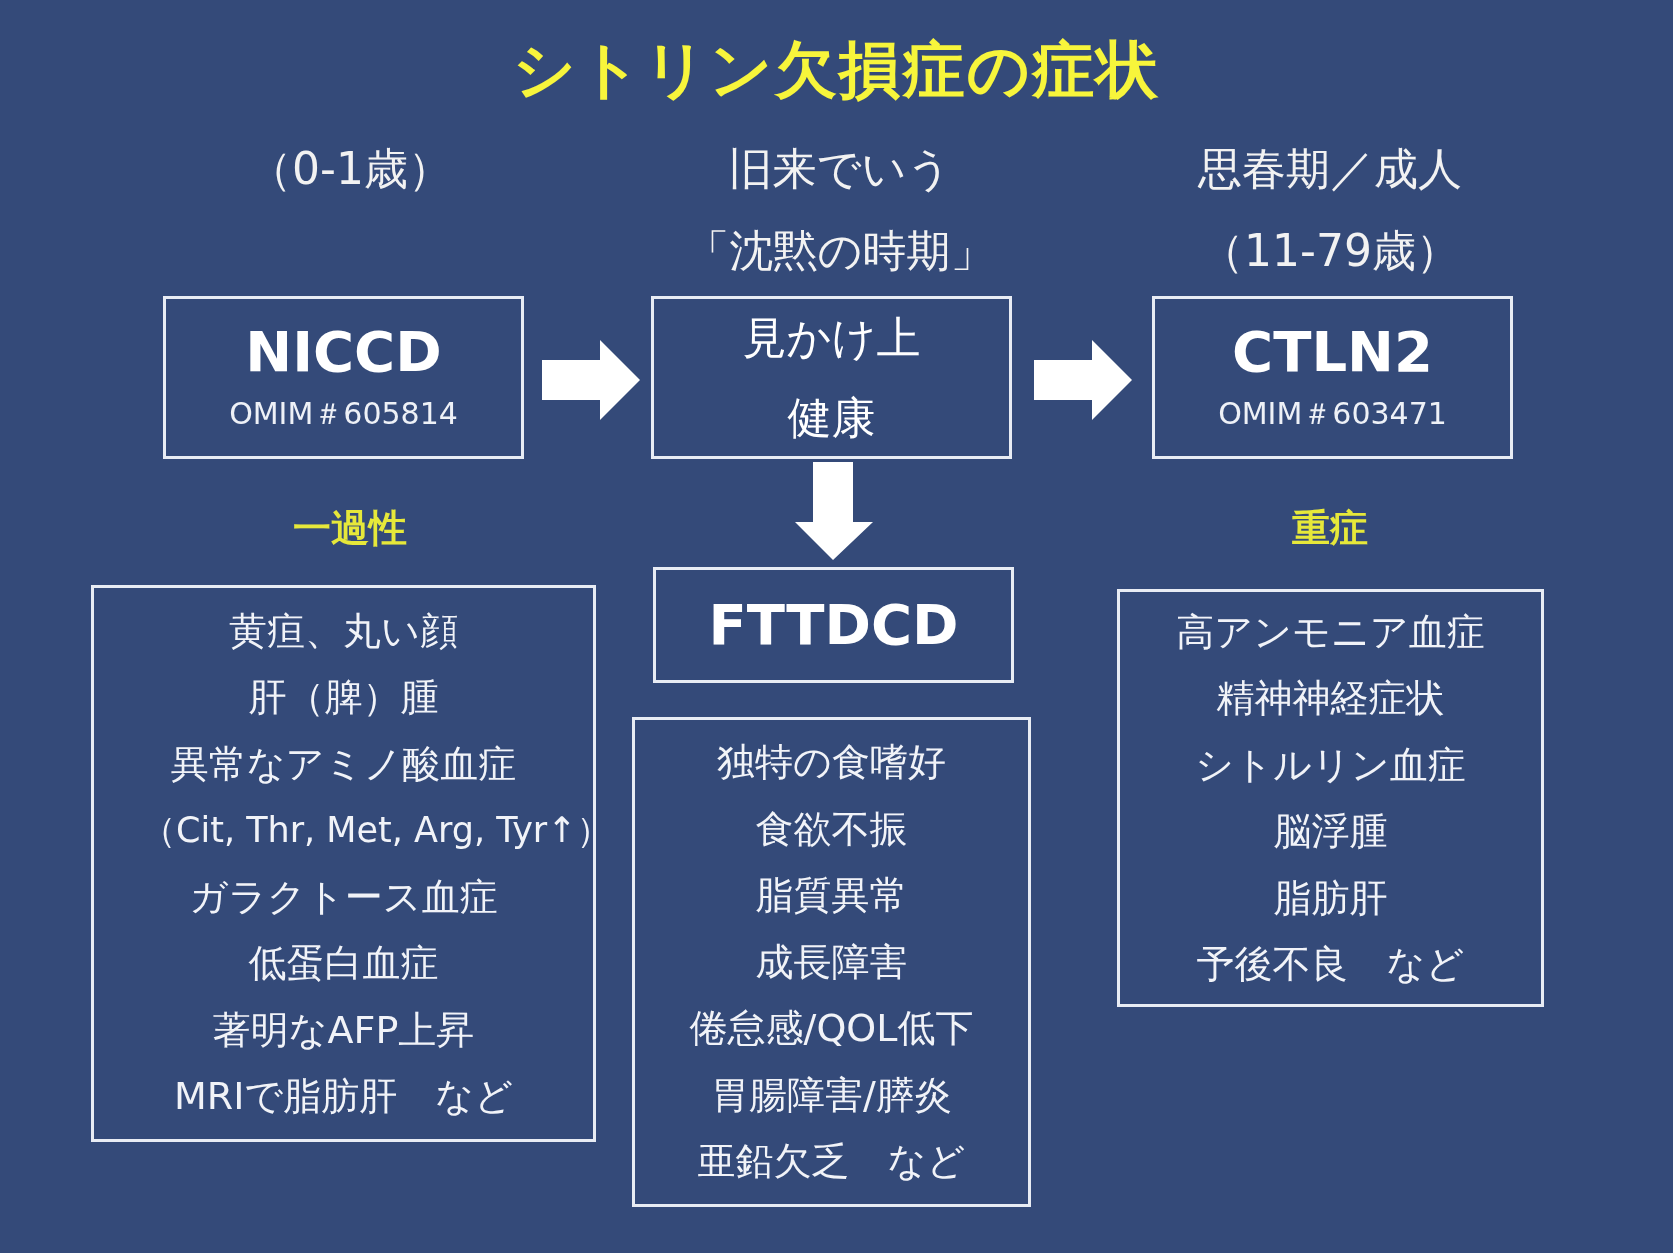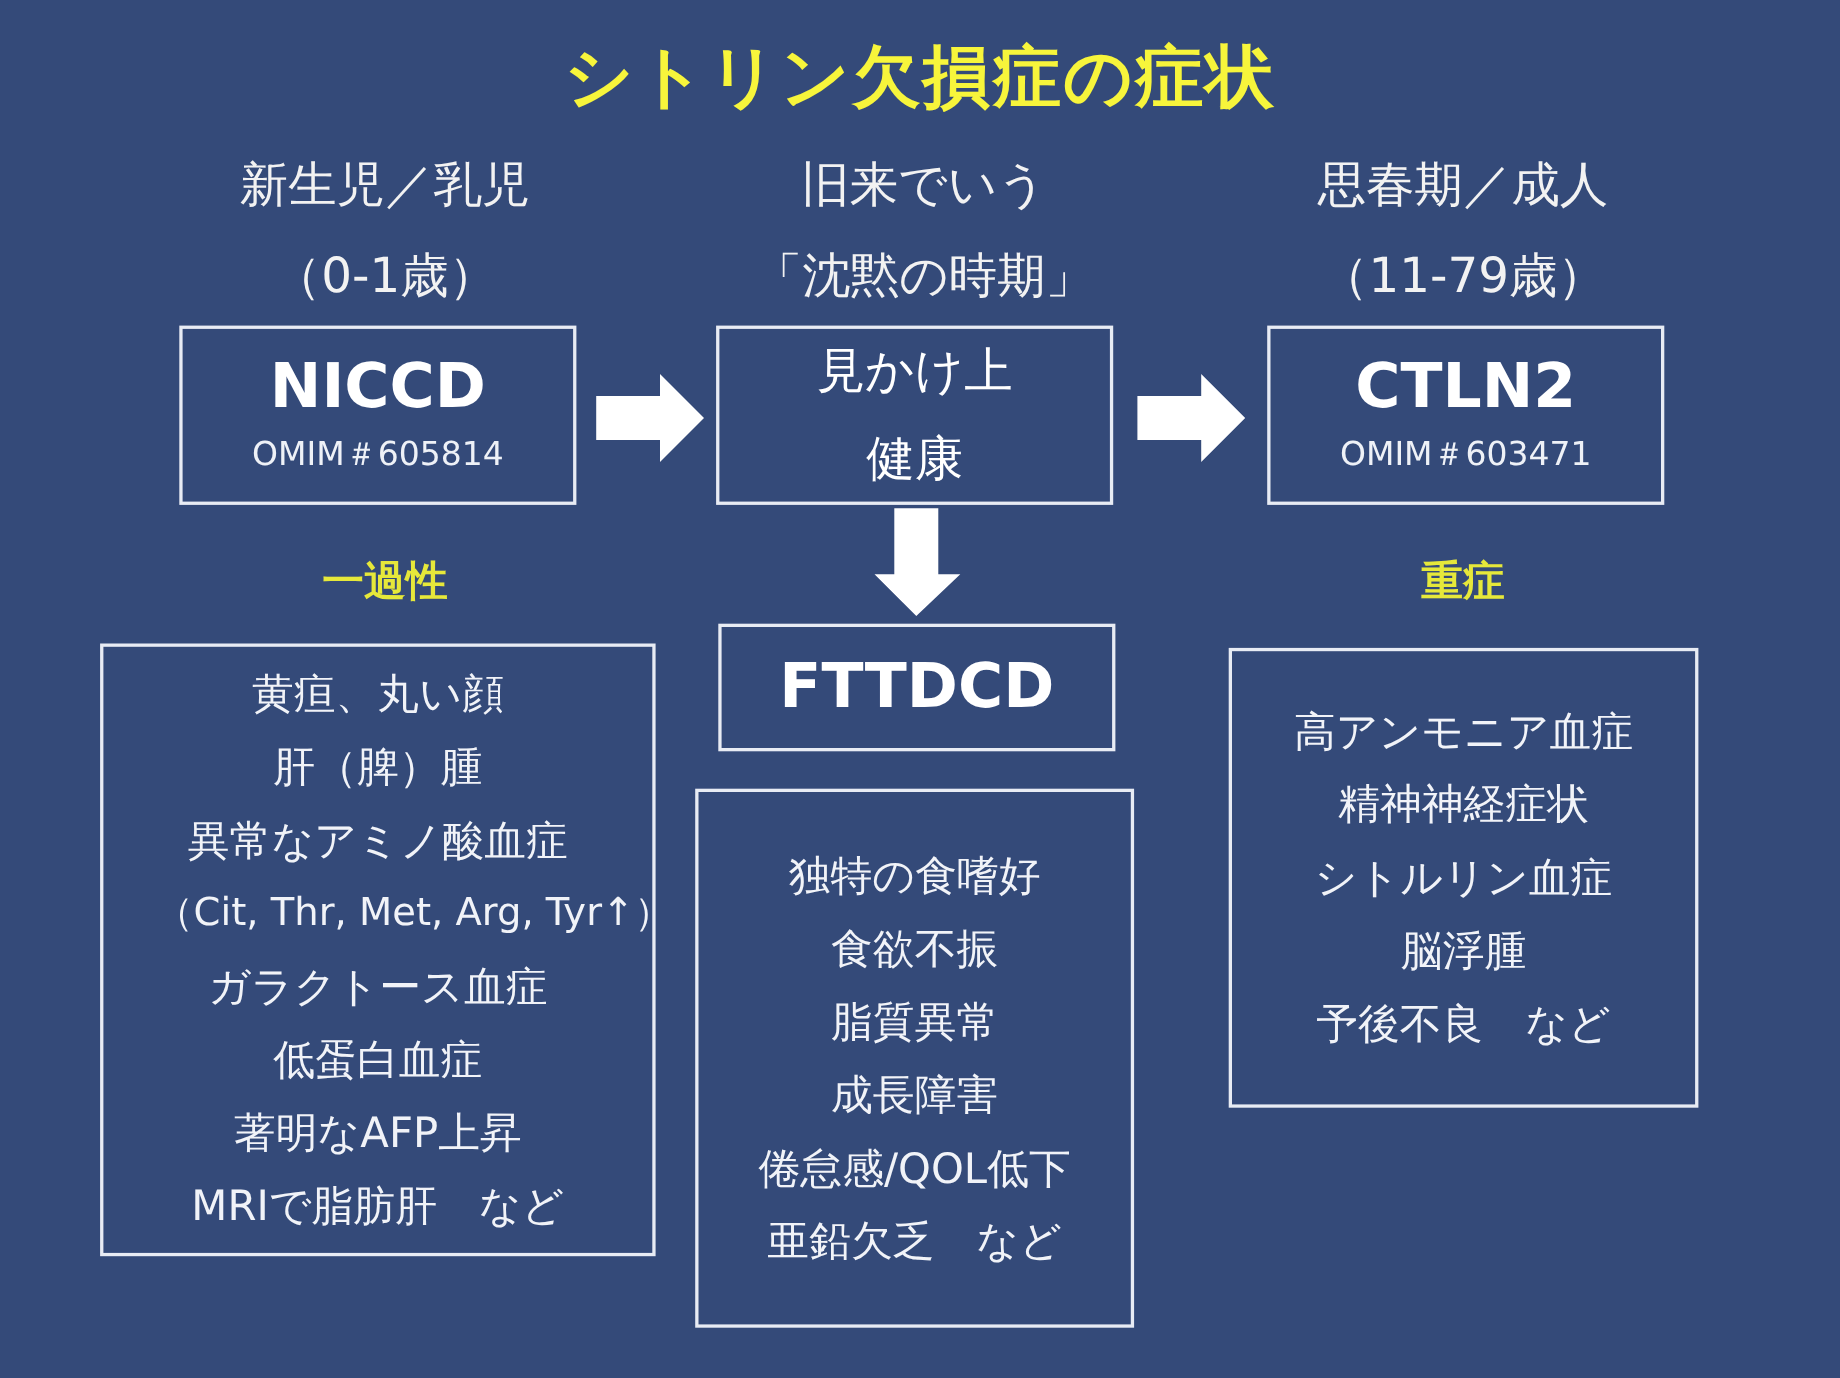--- a/index.html
+++ b/index.html
@@ -46,21 +46,20 @@
     }
     .list-item { font-size: 38px; line-height: 66.5px; color: #f1f3f8; white-space: nowrap; }
     svg.arrow { position: absolute; }
   </style>
 </head>
 <body>
 
 <div class="abs title">シトリン欠損症の症状</div>
 
 <div class="abs stage-label" style="left:140px; width:420px; top:128px;">
-  <div>新生児／乳児</div>
   <div>（0-1歳）</div>
 </div>
 <div class="abs stage-label" style="left:630px; width:420px; top:128px;">
   <div>旧来でいう</div>
   <div>「沈黙の時期」</div>
 </div>
 <div class="abs stage-label" style="left:1120px; width:420px; top:128px;">
   <div>思春期／成人</div>
   <div>（11-79歳）</div>
 </div>
@@ -107,22 +106,24 @@
   <div class="list-item">著明なAFP上昇</div>
   <div class="list-item">MRIで脂肪肝　など</div>
 </div>
 
 <div class="abs list-box" style="left:632px; top:717px; width:399px; height:490px;">
   <div class="list-item">独特の食嗜好</div>
   <div class="list-item">食欲不振</div>
   <div class="list-item">脂質異常</div>
   <div class="list-item">成長障害</div>
   <div class="list-item">倦怠感/QOL低下</div>
+  <div class="list-item">胃腸障害/膵炎</div>
   <div class="list-item">亜鉛欠乏　など</div>
 </div>
 
 <div class="abs list-box" style="left:1117px; top:589px; width:427px; height:418px;">
   <div class="list-item">高アンモニア血症</div>
   <div class="list-item">精神神経症状</div>
   <div class="list-item">シトルリン血症</div>
   <div class="list-item">脳浮腫</div>
+  <div class="list-item">脂肪肝</div>
   <div class="list-item">予後不良　など</div>
 </div>
 
 </body></html>

